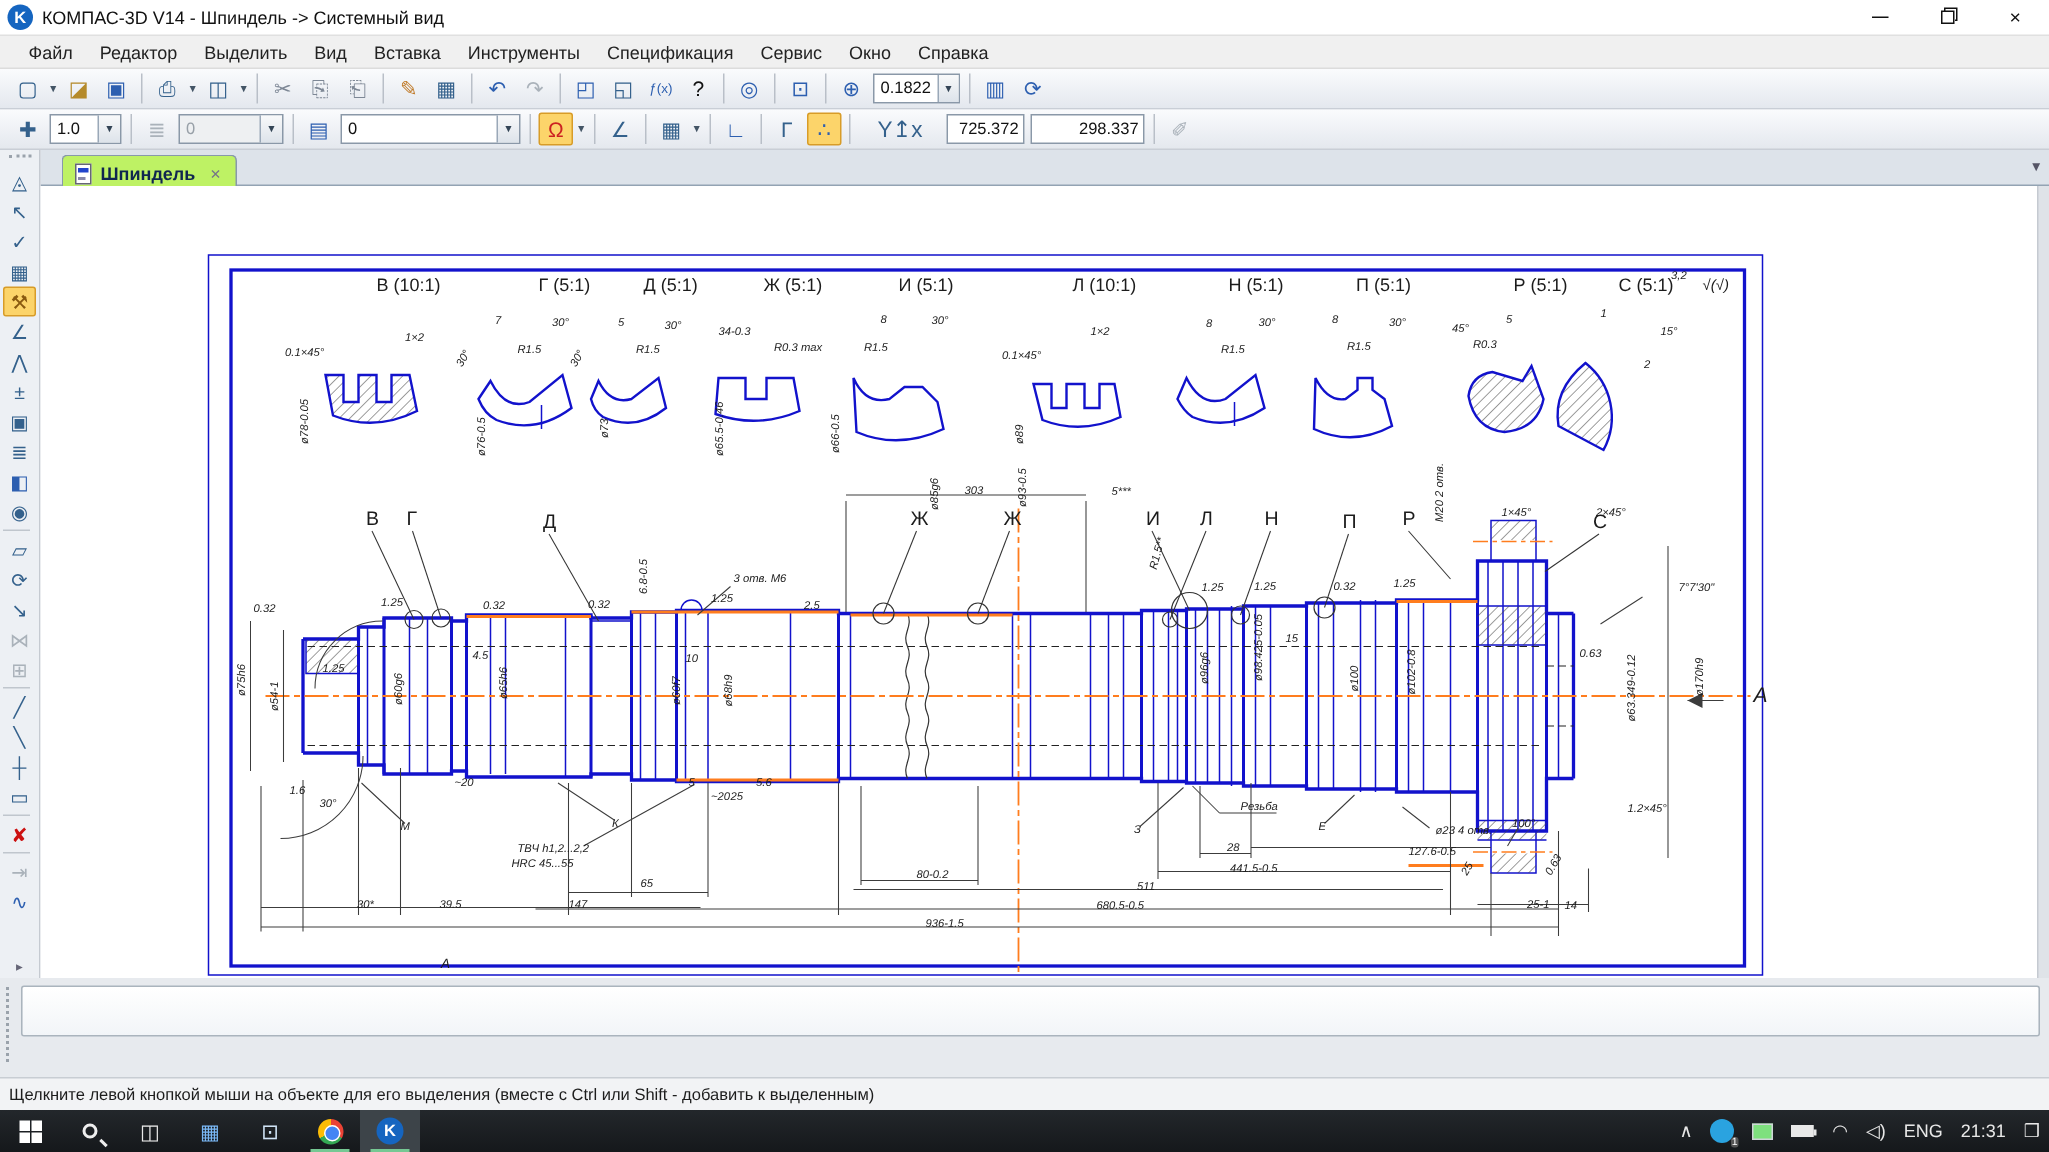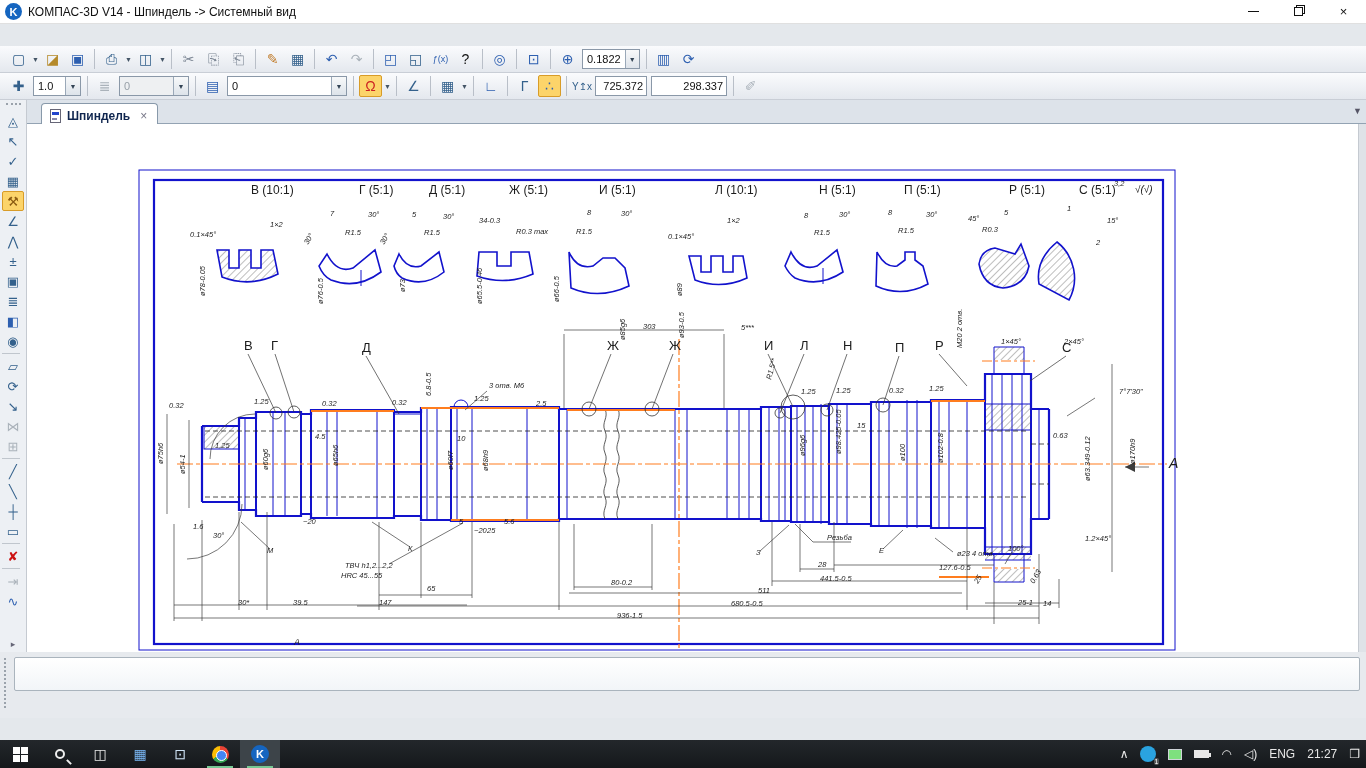--- a/index.html
+++ b/index.html
@@ -25,25 +25,25 @@
   .tb-btn{width:23px;height:22px;display:flex;align-items:center;justify-content:center;font-size:14px;color:#34618c;border:1px solid transparent;border-radius:2px;margin:0 1px}
   .tb-btn.on{background:#fcd46a;border-color:#d89c28}
   .tb-btn.dis{color:#aab2ba}
   .tb-sep{width:1px;height:20px;background:#b9bfc8;margin:0 4px}
   .tb-dd{width:9px;height:22px;font-size:7px;color:#456;display:flex;align-items:center;justify-content:center}
   .combo{display:flex;align-items:center;height:20px;background:#fff;border:1px solid #8a98a8;font-size:11px;margin:0 2px}
   .combo .val{padding:0 4px;flex:1;color:#111}
   .combo .arr{width:15px;height:100%;background:linear-gradient(#f8f9fa,#dde3ea);border-left:1px solid #9aa8b8;display:flex;align-items:center;justify-content:center;font-size:7px;color:#345}
   .combo.dis{background:#eef0f2}.combo.dis .val{color:#98a0a8}
   .num-field{height:20px;background:#fff;border:1px solid #8a98a8;font-size:11px;color:#111;display:flex;align-items:center;justify-content:flex-end;padding:0 3px;margin:0 2px}
-  .tb-lbl{font-size:10px;color:#34618c;margin:0 1px;line-height:9px;text-align:center}
+  .tb-lbl{font-size:15px;color:#34618c;margin:0 14px;line-height:9px;text-align:center}
 
   
   #tabrow{position:absolute;left:27px;top:100px;width:1339px;height:24px;background:#dde3ea;border-bottom:1px solid #93a3b3}
-  #doc-tab{position:absolute;left:14px;top:3px;height:21px;background:#ffffff;border:1px solid #8899aa;border-bottom:none;border-radius:4px 4px 0 0;display:flex;align-items:center;padding:12px 8px}
+  #doc-tab{position:absolute;left:14px;top:3px;height:21px;background:#bef264;border:1px solid #8899aa;border-bottom:none;border-radius:4px 4px 0 0;display:flex;align-items:center;padding:12px 8px}
   .doc-ic{width:11px;height:14px;background:#fff;border:1px solid #667;position:relative;margin-right:6px}
   .doc-ic::after{content:"";position:absolute;left:1px;top:2px;width:7px;height:3px;background:#2244cc}
   .doc-ic::before{content:"";position:absolute;left:1px;bottom:2px;width:5px;height:2px;background:#88a}
   #tab-label{font-size:12px;font-weight:bold;color:#10264f;margin-right:8px}
   #tab-close{font-size:12px;color:#778;padding:0 2px}
   #tab-overflow{position:absolute;right:4px;top:6px;font-size:9px;color:#556}
 
   
   #leftstrip{position:absolute;left:0;top:100px;width:27px;height:552px;background:#edf0f4;border-right:1px solid #c5cad1;display:flex;flex-direction:column;align-items:center;padding-top:2px}
   .grip{width:15px;height:6px;border-top:2px dotted #9aa2ab;margin:1px 0 2px}
@@ -102,20 +102,32 @@
       <span class="win-btn">
           <span class="minbar"></span>
         </span>
       <span class="win-btn">
           <span class="restbox"></span>
         </span>
       <span class="win-btn">×</span>
     </div>
   </div>
 
+  <div id="menubar">
+      <span class="menu-item">Файл</span>
+      <span class="menu-item">Редактор</span>
+      <span class="menu-item">Выделить</span>
+      <span class="menu-item">Вид</span>
+      <span class="menu-item">Вставка</span>
+      <span class="menu-item">Инструменты</span>
+      <span class="menu-item">Спецификация</span>
+      <span class="menu-item">Сервис</span>
+      <span class="menu-item">Окно</span>
+      <span class="menu-item">Справка</span>
+    </div>
 
   <div id="toolbar1" class="toolbar">
       <span class="tb-btn">▢</span>
       <span class="tb-dd">▼</span>
       <span class="tb-btn" style="color: rgb(181, 138, 42);">◪</span>
       <span class="tb-btn" style="color: rgb(45, 95, 176);">▣</span>
       <span class="tb-sep"></span>
       <span class="tb-btn">⎙</span>
       <span class="tb-dd">▼</span>
       <span class="tb-btn">◫</span>
@@ -447,20 +459,23 @@
         </g>
     </svg>
   </div>
   <div id="vscroll"></div>
 
   <div id="propbar">
     <div id="prop-grip"></div>
     <div id="prop-input"></div>
   </div>
 
+  <div id="statusbar">
+    <span id="status-text">Щелкните левой кнопкой мыши на объекте для его выделения (вместе с Ctrl или Shift - добавить к выделенным)</span>
+  </div>
 
   <div id="taskbar">
     <div id="tk-left" style="display:flex;height:100%">
         <span class="tk-btn">
           <span class="win-ic">
             <i></i>
             <i></i>
             <i></i>
             <i></i>
           </span>
@@ -499,18 +514,18 @@
         <span class="tray-it">
           <span class="battery"></span>
         </span>
         <span class="tray-it">
           <span>◠</span>
         </span>
         <span class="tray-it">
           <span>◁)</span>
         </span>
         <span class="tray-it">ENG</span>
-      <span class="tray-it">21:27</span>
+      <span class="tray-it">21:31</span>
       <span class="tray-it">❒</span>
     </div>
   </div>
 
 </div>
 
 </body></html>

